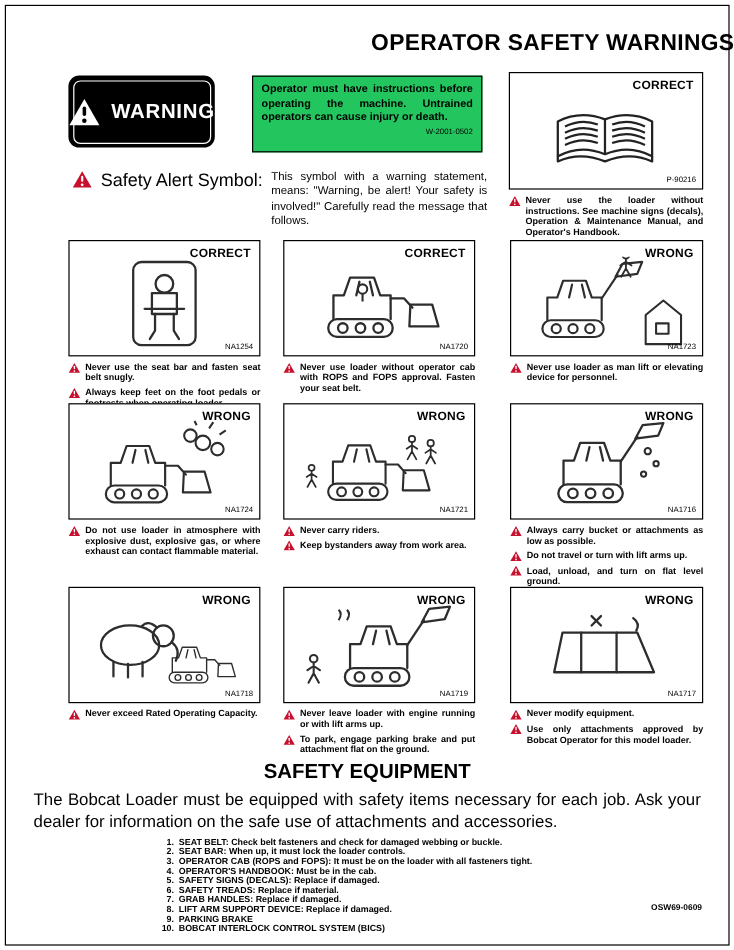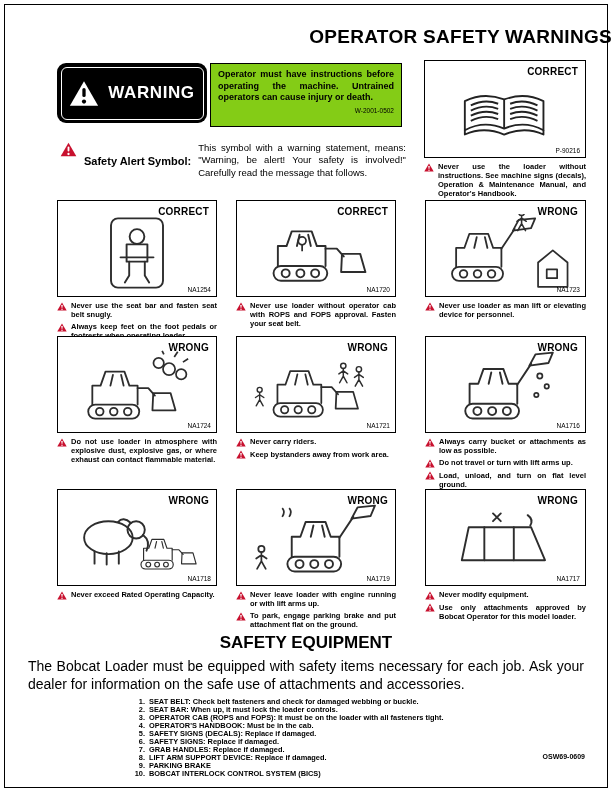--- a/index.html
+++ b/index.html
@@ -4,35 +4,35 @@
 <style>
   *{box-sizing:border-box;margin:0;padding:0}
   html,body{background:#ffffff}
   .page{position:relative;width:612px;height:792px;margin:0 auto;background:#fff;
         font-family:"Liberation Sans",sans-serif;color:#000;overflow:hidden}
   .page-border{position:absolute;inset:4px;border:1.6px solid #000;pointer-events:none}
   .title{position:absolute;top:26px;left:0;width:100%;text-align:right;
          font-size:19px;font-weight:700;letter-spacing:.3px}
 
   
-  .banner{position:absolute;left:57px;top:63px;width:150px;height:60px;background:#000;
+  .banner{position:absolute;left:57px;top:63px;width:122px;height:60px;background:#000;
           border-radius:9px;display:flex;align-items:center;justify-content:center;gap:9px}
   .banner-inner{position:absolute;inset:3.5px;border:1.6px solid #fff;border-radius:6px;pointer-events:none}
   .banner-tri{width:30px;height:27px}
   .banner-label{color:#fff;font-size:17px;font-weight:700;letter-spacing:.6px}
 
   .stmt-box{position:absolute;left:210px;top:63px;width:192px;height:64px;border:1.3px solid #000;
-            padding:5px 7px 3px;background:#84cc16}
+            padding:5px 7px 3px;background:#22c55e}
   .stmt-text{font-size:9px;font-weight:700;line-height:1.28;text-align:justify}
   .stmt-code{font-size:6.5px;text-align:right;margin-top:3px}
 
   
   .alert-row{position:absolute;left:60px;top:141px;width:346px;display:flex;gap:7px;align-items:flex-start}
   .tri-lg{width:17px;height:15px;flex:0 0 auto;margin-top:1px}
-  .alert-label{font-size:11px;font-weight:700;white-space:nowrap;margin-top:14px}
+  .alert-label{font-size:15px;font-weight:400;white-space:nowrap;margin-top:1px}
   .alert-text{font-size:9.5px;font-weight:400;line-height:1.3;text-align:justify;flex:1;margin-top:1px}
 
   
   .panel{position:absolute;width:160px}
   .figbox{position:relative;height:97px;border:1.2px solid #000;background:#fff}
   .figbox.tall{height:98px}
   .verdict{position:absolute;top:5px;right:7px;font-size:10px;font-weight:700;letter-spacing:.2px}
   .figcode{position:absolute;bottom:3px;right:5px;font-size:6.5px}
   .fig{position:absolute;left:50%;bottom:4px;transform:translateX(-50%);width:134px;height:78px}
   .fig-book{position:absolute;left:50%;top:55%;transform:translate(-50%,-50%);width:94px;height:56px}
@@ -402,21 +402,21 @@
       <div class="se-item">
           <span class="se-num">4.</span>
           <span>OPERATOR'S HANDBOOK: Must be in the cab.</span>
         </div>
       <div class="se-item">
           <span class="se-num">5.</span>
           <span>SAFETY SIGNS (DECALS): Replace if damaged.</span>
         </div>
       <div class="se-item">
           <span class="se-num">6.</span>
-          <span>SAFETY SIGNS: Replace if damaged.</span>
+          <span>SAFETY TREADS: Replace if material.</span>
         </div>
       <div class="se-item">
           <span class="se-num">7.</span>
           <span>GRAB HANDLES: Replace if damaged.</span>
         </div>
       <div class="se-item">
           <span class="se-num">8.</span>
           <span>LIFT ARM SUPPORT DEVICE: Replace if damaged.</span>
         </div>
       <div class="se-item">

